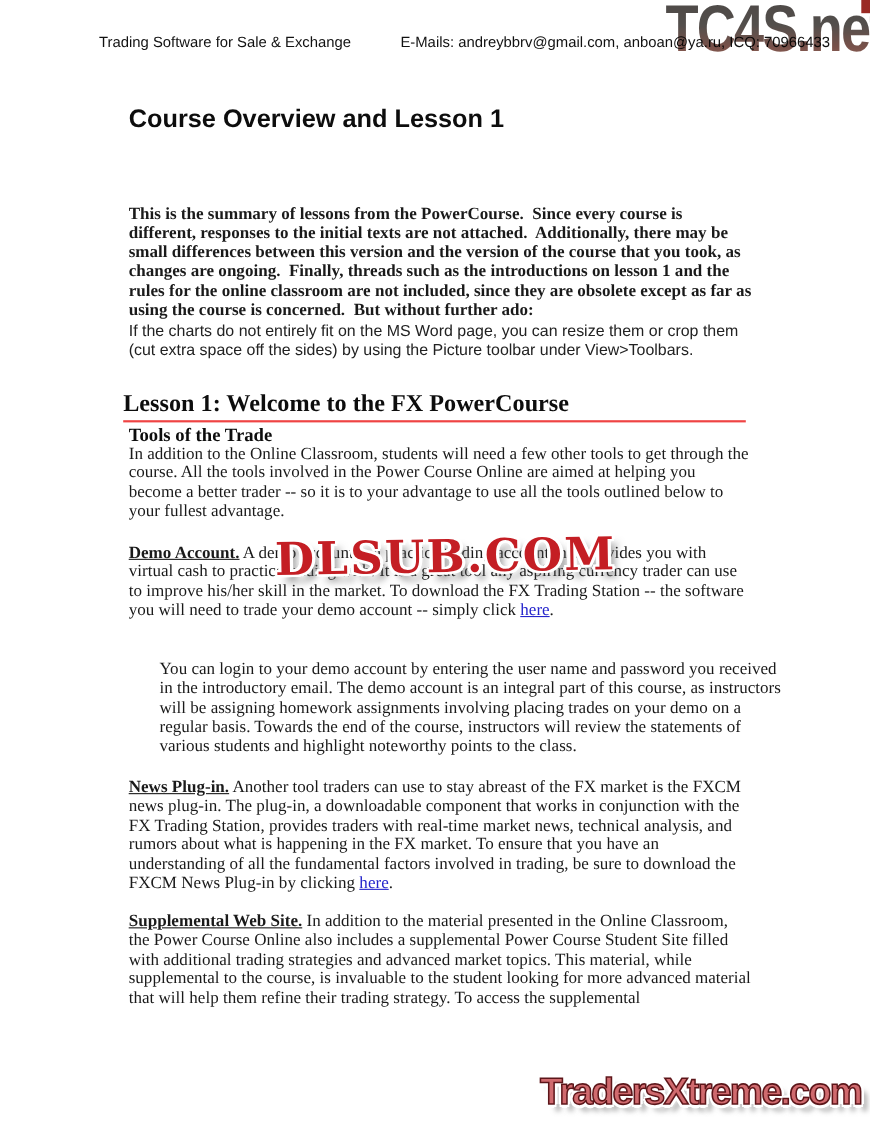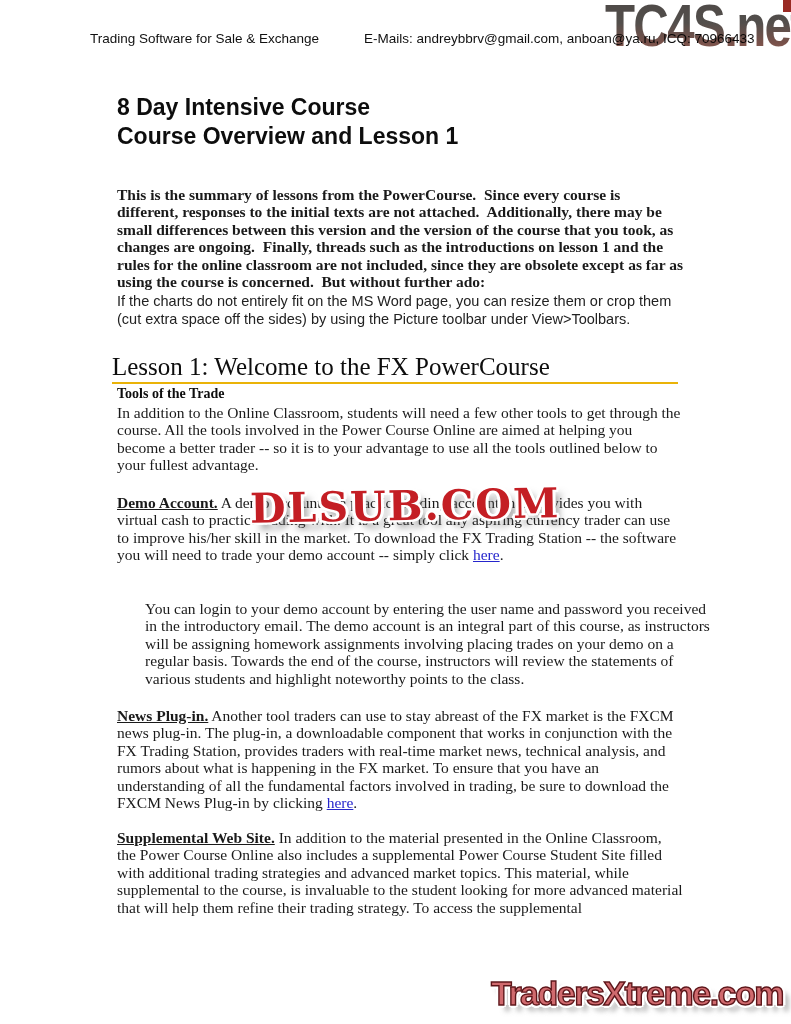--- a/index.html
+++ b/index.html
@@ -65,28 +65,28 @@
     white-space: pre-wrap;
   }
   .intro { top: 186px; font-weight: bold; }
   .note {
     top: 293px;
     font-family: "Liberation Sans", sans-serif;
     font-size: 14.5px; line-height: 17.5px; color: #222;
   }
   .lesson-h {
     position: absolute; left: 112px; top: 355px; width: 566px;
-    font-weight: normal; font-size: 25px; line-height: 24px;
+    font-weight: bold; font-size: 22px; line-height: 24px;
     color: #0d0d0d;
-    border-bottom: 2px solid #eab308;
+    border-bottom: 2px solid #ef4444;
     padding-bottom: 3px;
   }
   .tools-h {
     position: absolute; left: 117px; top: 386px;
-    font-weight: bold; font-size: 14px; color: #0d0d0d;
+    font-weight: bold; font-size: 17px; color: #0d0d0d;
   }
   .tools-p { top: 404px; }
   .demo-p  { top: 494px; }
   .login-p { top: 600px; margin-left: 28px; }
   .news-p  { top: 707px; }
   .supp-p  { top: 829px; }
   .b { font-weight: bold; text-decoration: underline; }
   a.lnk { color: #2525cc; text-decoration: underline; cursor: pointer; }
   
   .wm-mid {
@@ -125,21 +125,20 @@
 
 <div id="page">
 
   <div class="hdr-left">Trading Software for Sale &amp; Exchange</div>
   <div class="hdr-emails">E-Mails: andreybbrv@gmail.com, anboan@ya.ru, ICQ: 70966433</div>
 
   <div class="wm-top">TC4S.net</div>
   <div class="corner-red"></div>
 
   <div class="title">
-    <div>8 Day Intensive Course</div>
     <div>Course Overview and Lesson 1</div>
   </div>
 
   <div class="blk intro">This is the summary of lessons from the PowerCourse.  Since every course is different, responses to the initial texts are not attached.  Additionally, there may be small differences between this version and the version of the course that you took, as changes are ongoing.  Finally, threads such as the introductions on lesson 1 and the rules for the online classroom are not included, since they are obsolete except as far as using the course is concerned.  But without further ado:</div>
 
   <div class="blk note">If the charts do not entirely fit on the MS Word page, you can resize them or crop them (cut extra space off the sides) by using the Picture toolbar under View&gt;Toolbars.</div>
 
   <div class="lesson-h">Lesson 1: Welcome to the FX PowerCourse</div>
 
   <div class="tools-h">Tools of the Trade</div>

